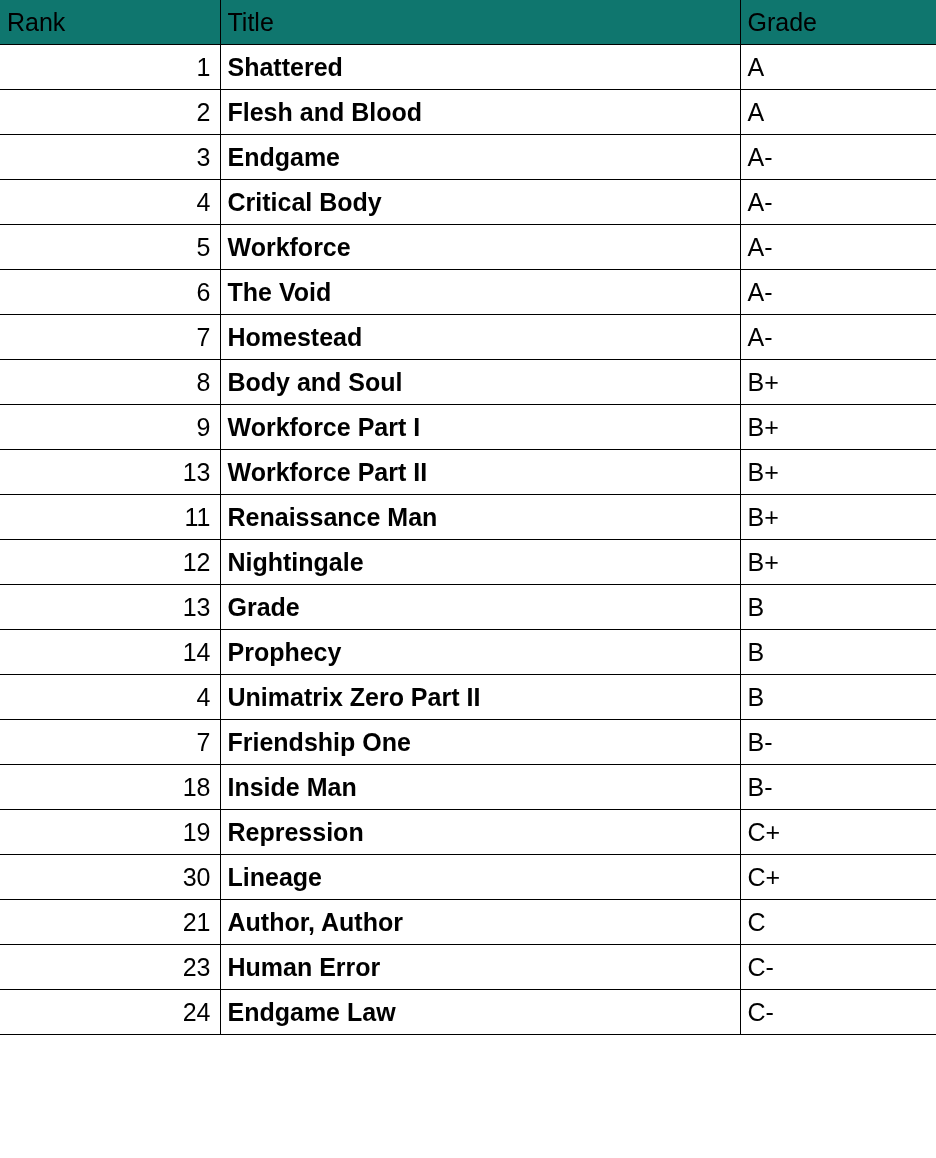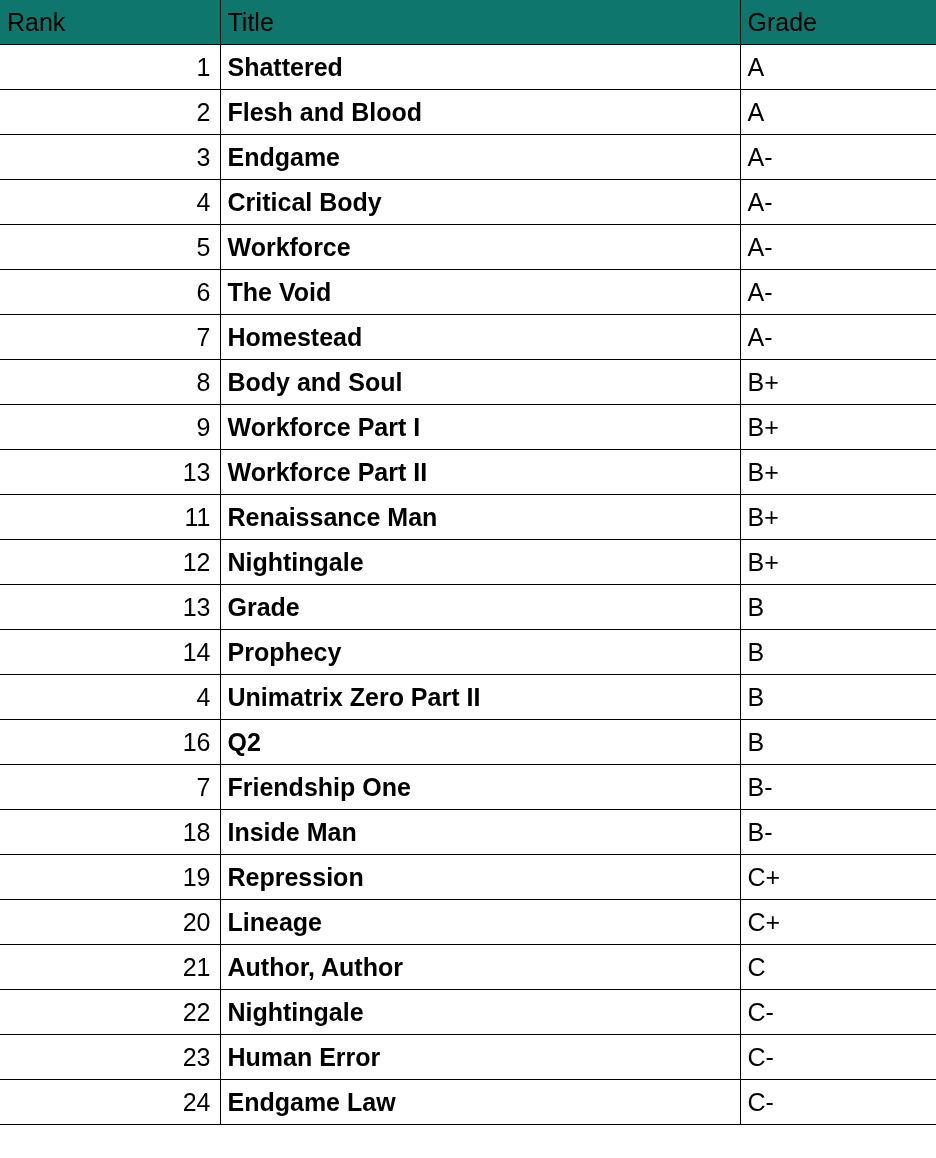--- a/index.html
+++ b/index.html
@@ -144,53 +144,43 @@
         <td class="cell-rank">14</td>
         <td class="cell-title">Prophecy</td>
         <td class="cell-grade">B</td>
       </tr>
       <tr>
         <td class="cell-rank">4</td>
         <td class="cell-title">Unimatrix Zero Part II</td>
         <td class="cell-grade">B</td>
       </tr>
       <tr>
-        <td class="cell-rank">16</td>
-        <td class="cell-title">Q2</td>
-        <td class="cell-grade">B</td>
-      </tr>
-      <tr>
         <td class="cell-rank">7</td>
         <td class="cell-title">Friendship One</td>
         <td class="cell-grade">B-</td>
       </tr>
       <tr>
         <td class="cell-rank">18</td>
         <td class="cell-title">Inside Man</td>
         <td class="cell-grade">B-</td>
       </tr>
       <tr>
         <td class="cell-rank">19</td>
         <td class="cell-title">Repression</td>
         <td class="cell-grade">C+</td>
       </tr>
       <tr>
-        <td class="cell-rank">20</td>
+        <td class="cell-rank">30</td>
         <td class="cell-title">Lineage</td>
         <td class="cell-grade">C+</td>
       </tr>
       <tr>
         <td class="cell-rank">21</td>
         <td class="cell-title">Author, Author</td>
         <td class="cell-grade">C</td>
-      </tr>
-      <tr>
-        <td class="cell-rank">22</td>
-        <td class="cell-title">Nightingale</td>
-        <td class="cell-grade">C-</td>
       </tr>
       <tr>
         <td class="cell-rank">23</td>
         <td class="cell-title">Human Error</td>
         <td class="cell-grade">C-</td>
       </tr>
       <tr>
         <td class="cell-rank">24</td>
         <td class="cell-title">Endgame Law</td>
         <td class="cell-grade">C-</td>

